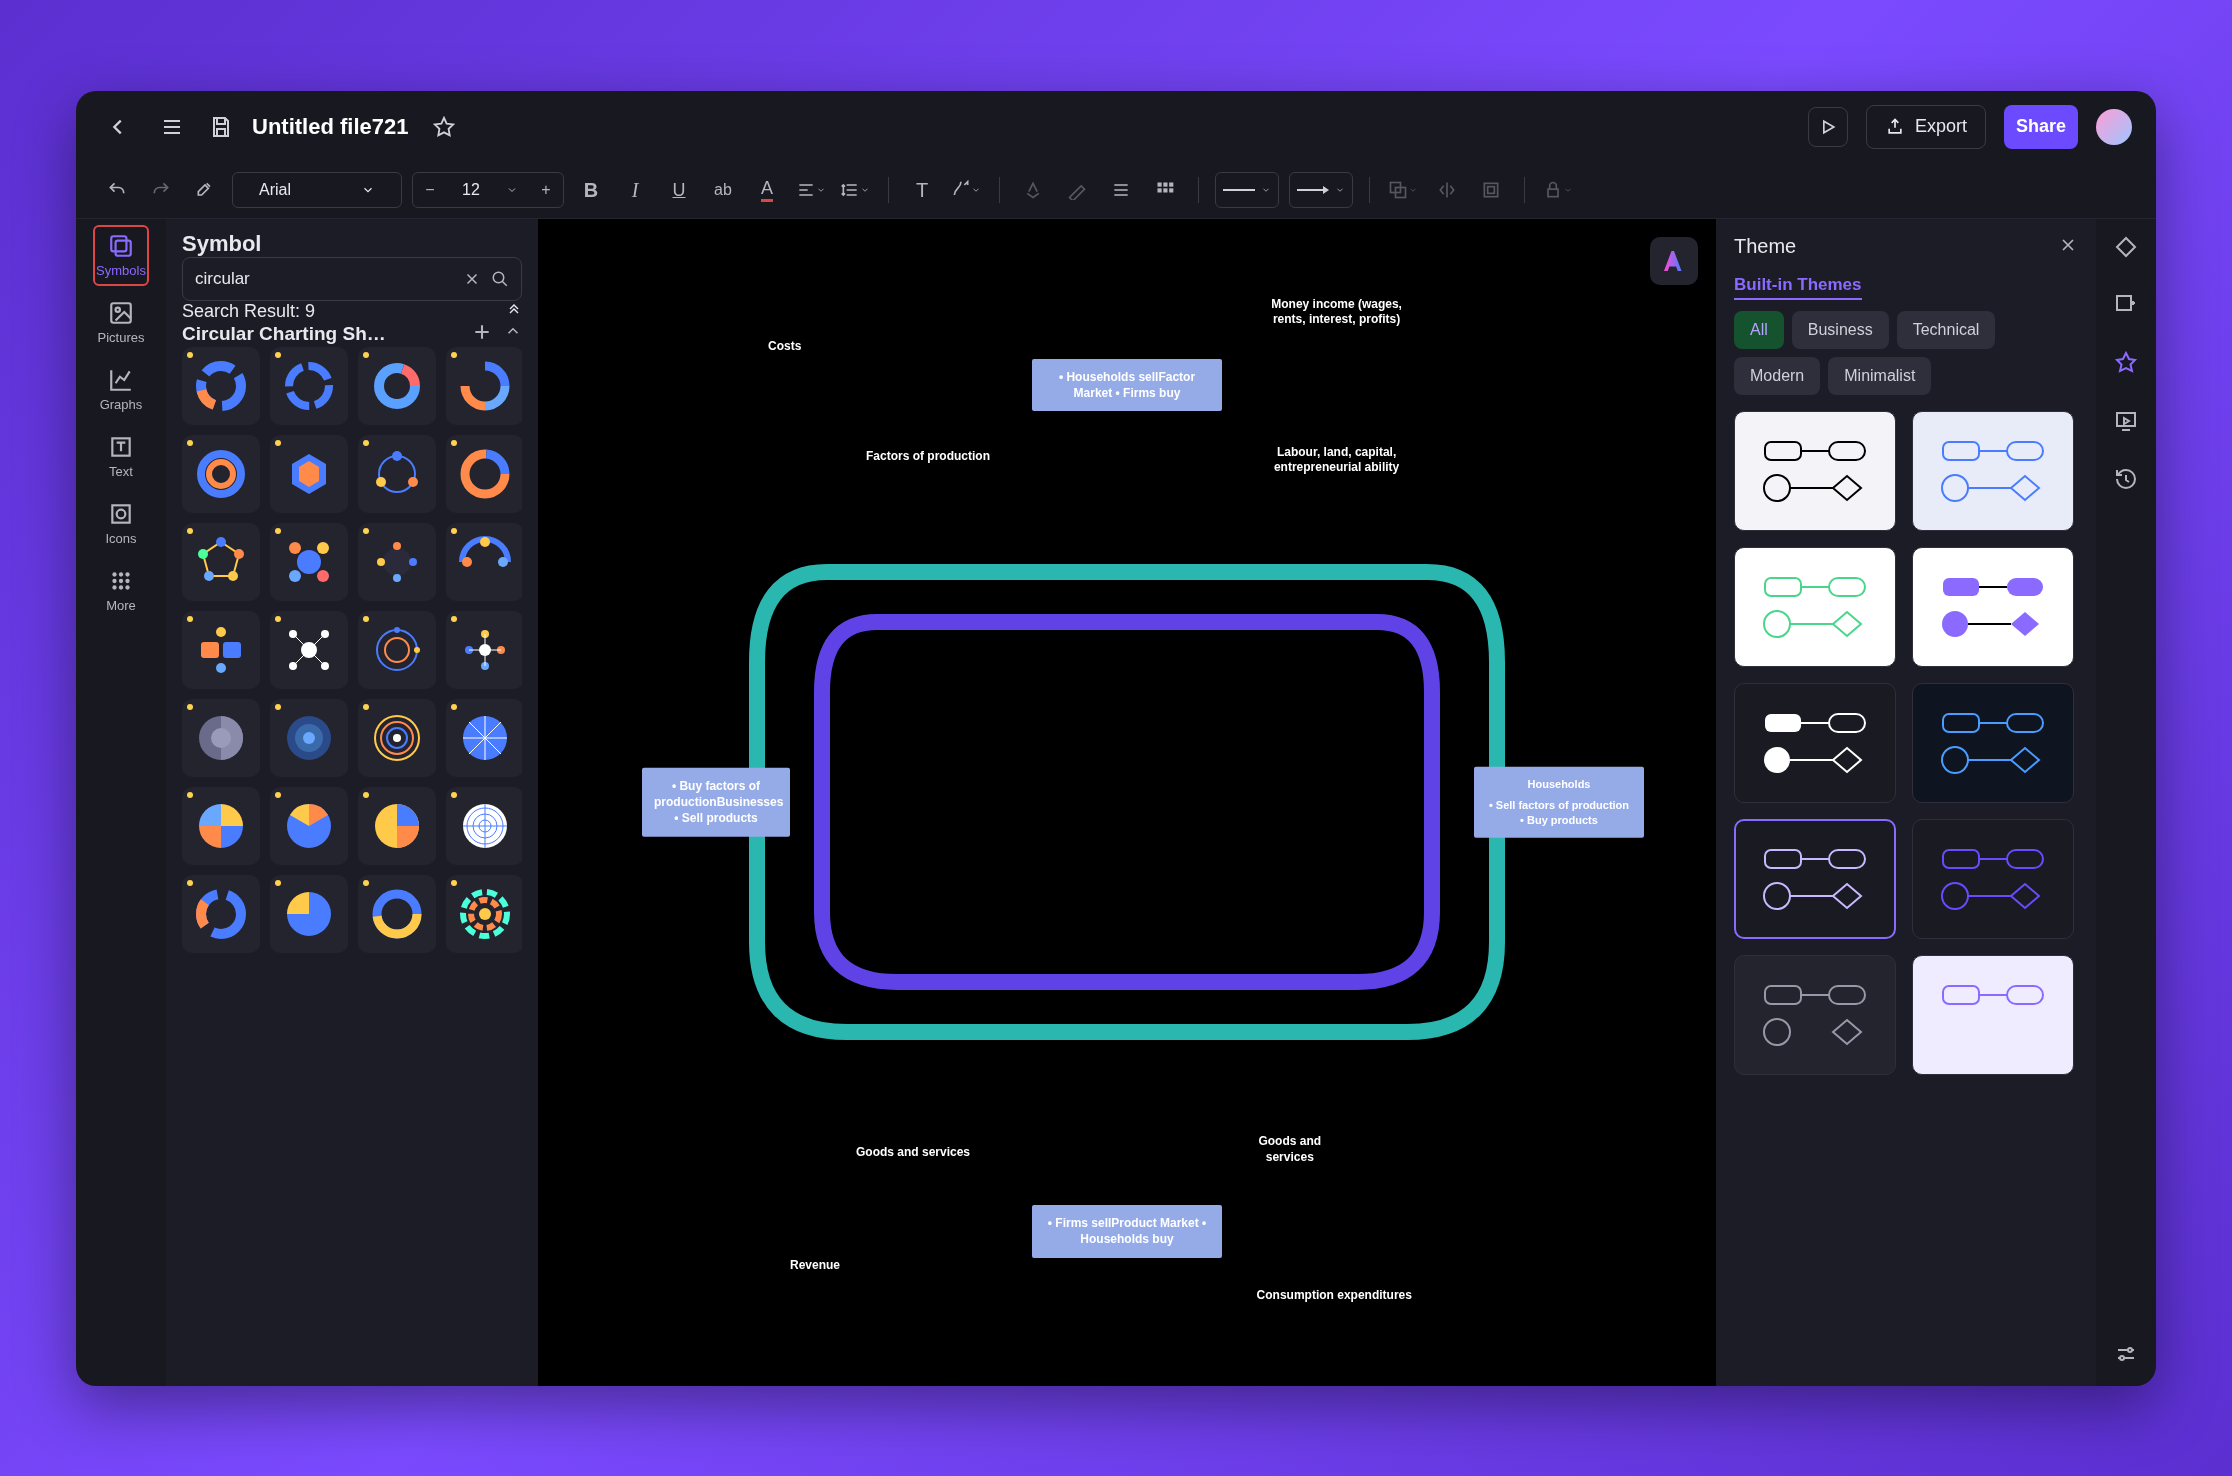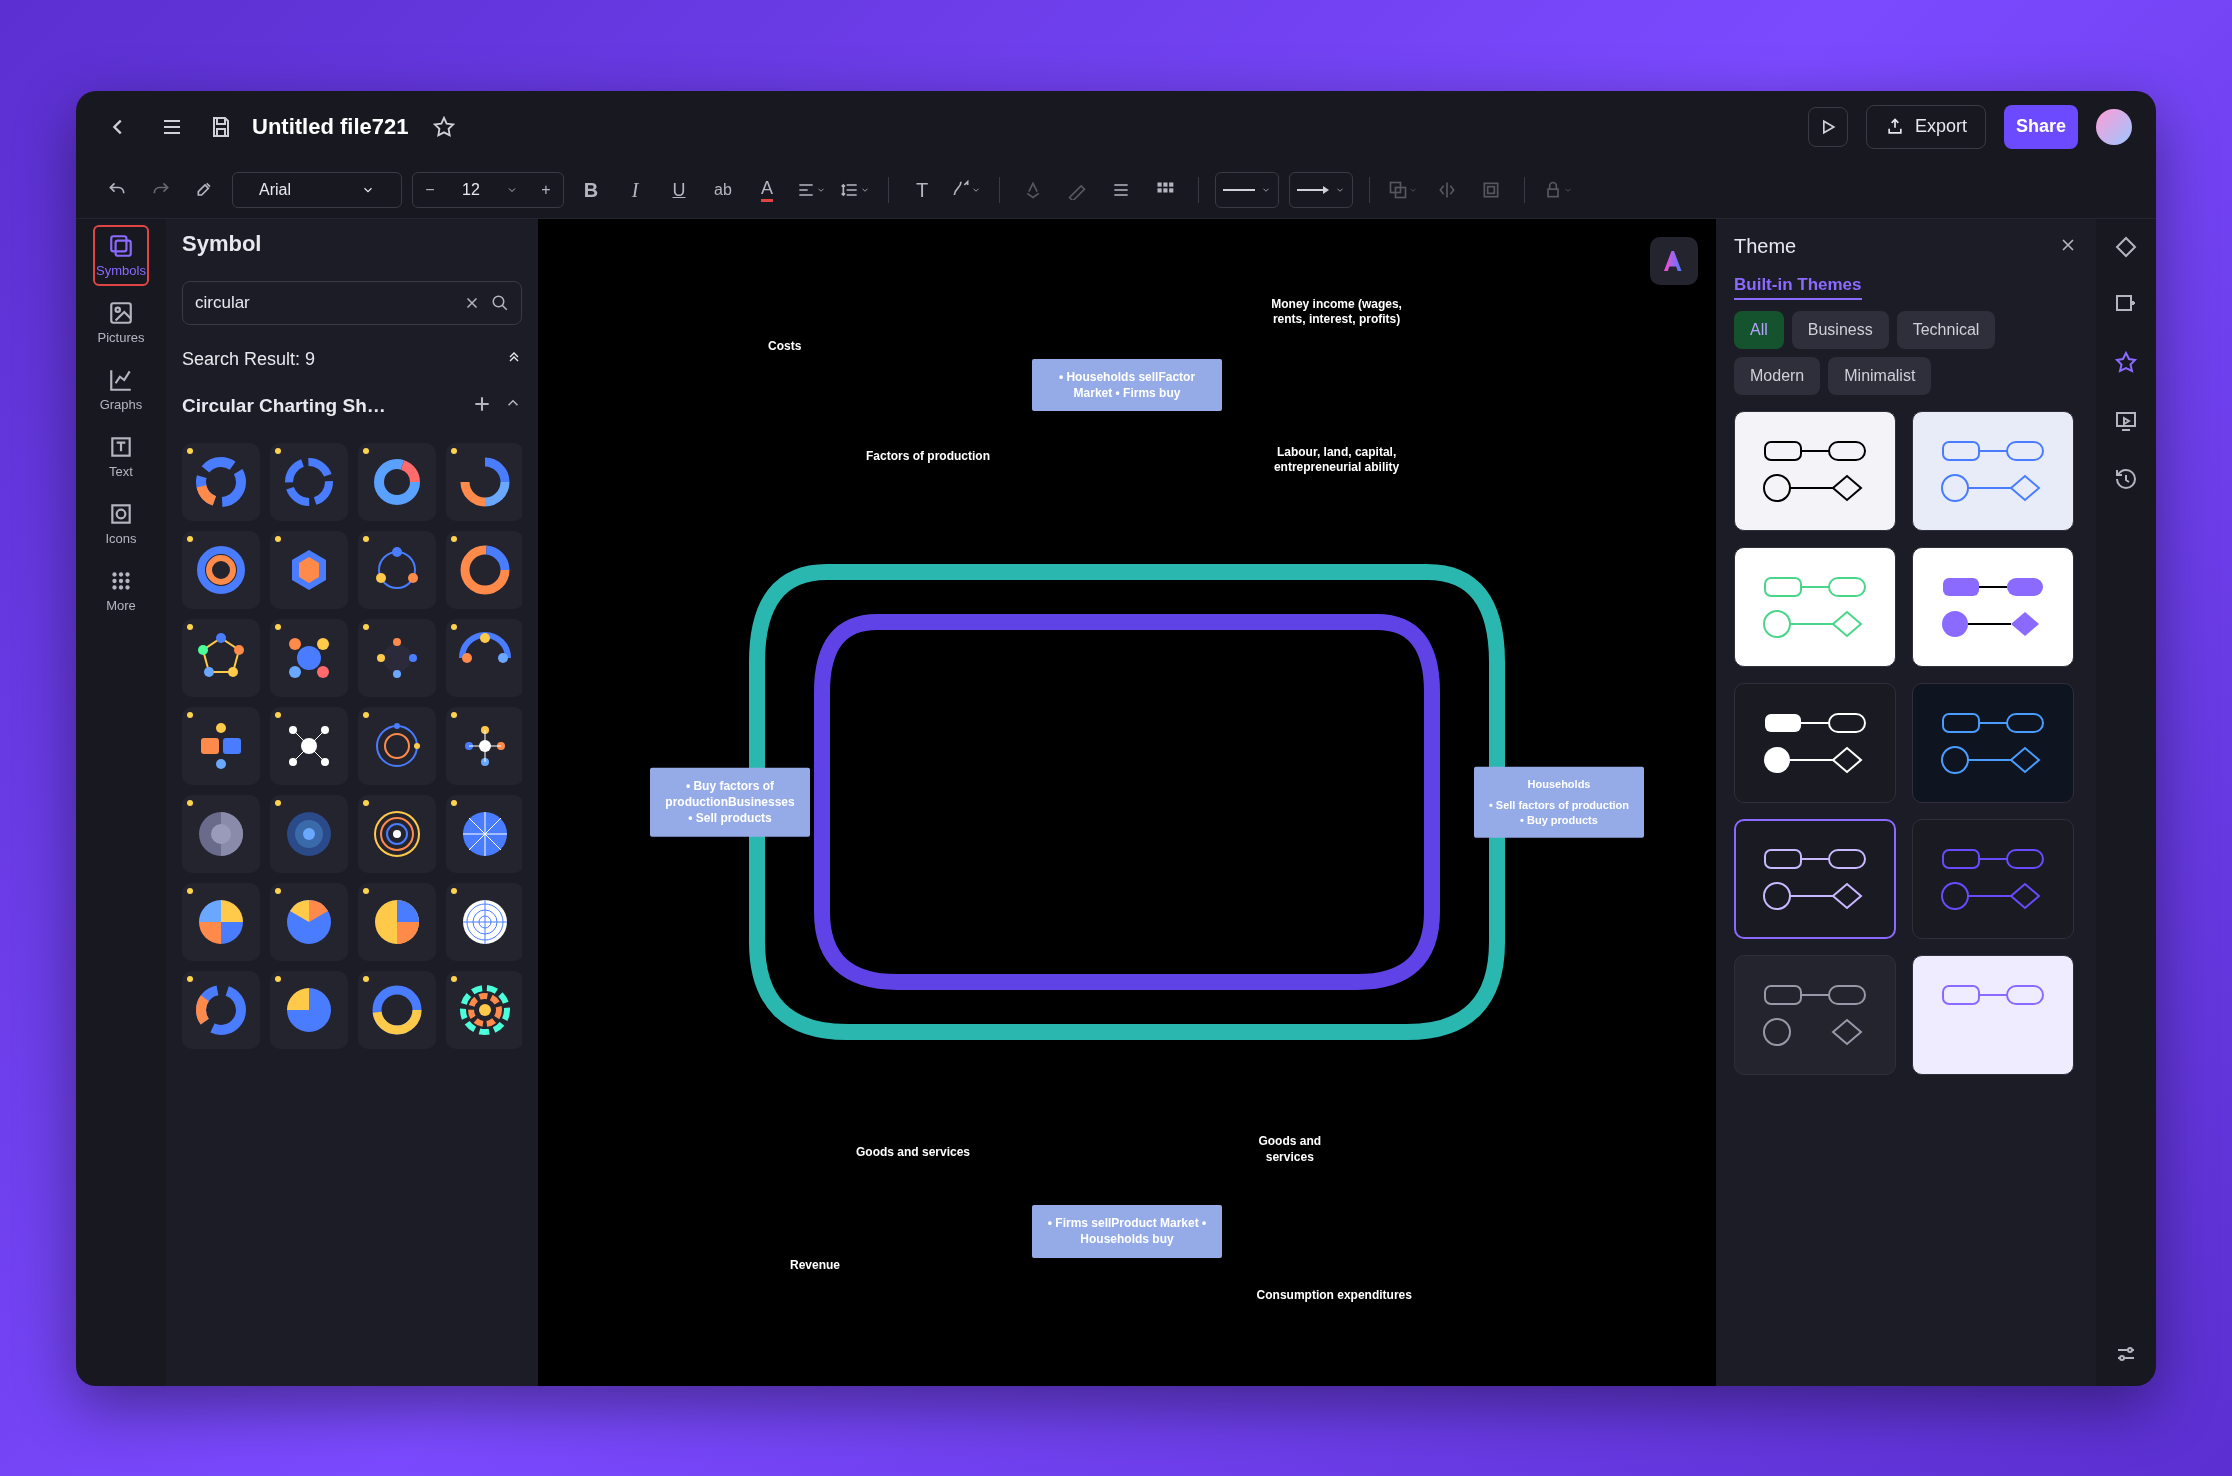--- a/index.html
+++ b/index.html
@@ -58,21 +58,21 @@
 .tb-sep { width:1px; height:26px; background:#3a3a44; margin:0 6px;}
 .tb-select { width:64px; height:36px; border:1px solid #3a3a44; border-radius:6px; display:flex;align-items:center;justify-content:center;gap:6px;cursor:pointer;}
 
 .body { flex:1; display:flex; overflow:hidden; }
 
 .left-rail { width: 90px; display:flex; flex-direction:column; align-items:center; padding-top:6px; gap:6px;}
 .rail-item { width:56px; display:flex;flex-direction:column;align-items:center; padding:8px 0; gap:4px; color:#b5b5c0; font-size:13px; cursor:pointer; border-radius:8px;}
 .rail-item.active { color:#8b6aff; border:2px solid #e04545; border-radius:6px; padding:6px 0;}
 .rail-item svg { width:26px;height:26px;}
 
-.symbol-panel { width: 372px; background:#1c1c26; display:flex;flex-direction:column; padding:12px 16px; gap:24px;}
+.symbol-panel { width: 372px; background:#1c1c26; display:flex;flex-direction:column; padding:12px 16px; gap:0;}
 .panel-title { font-size:22px; font-weight:700; color:#e8e8ee;}
 .search-box { height:44px; border:1px solid #3a3a44; border-radius:8px; display:flex;align-items:center; padding:0 12px; gap:10px;}
 .search-box input { flex:1; background:transparent; border:none; outline:none; color:#e8e8ee; font-size:17px;}
 .search-box .sbtn { color:#b5b5c0; cursor:pointer; display:flex;}
 .search-result { display:flex; justify-content:space-between; align-items:center; font-size:18px; color:#e8e8ee; font-weight:500;}
 .section-head { display:flex; align-items:center; justify-content:space-between; font-size:19px; font-weight:700; color:#e8e8ee;}
 .section-head .actions { display:flex; gap:12px; color:#b5b5c0;}
 .symbol-grid { display:grid; grid-template-columns:repeat(4,1fr); gap:10px; overflow-y:auto; padding-right:4px; }
 .symbol-grid::-webkit-scrollbar{width:8px;} .symbol-grid::-webkit-scrollbar-thumb{background:#3a3a44;border-radius:4px;}
 .sym { width:78px;height:78px; background:#24242f; border-radius:10px; display:flex;align-items:center;justify-content:center; position:relative; cursor:pointer;}
@@ -651,21 +651,21 @@
       <svg class="flow-svg" width="960" height="720" viewBox="0 0 960 720">
         <path d="M 180 130 Q 110 130 110 220 L 110 500 Q 110 590 200 590 L 760 590 Q 850 590 850 500 L 850 220 Q 850 130 780 130 L 180 130" fill="none" stroke="#2ab7b0" stroke-width="16" stroke-linecap="round"></path>
       </svg>
 
       <svg class="flow-svg" width="960" height="720" viewBox="0 0 960 720">
         <path d="M 230 180 Q 175 180 175 250 L 175 470 Q 175 540 250 540 L 710 540 Q 785 540 785 470 L 785 250 Q 785 180 730 180 L 230 180" fill="none" stroke="#6a4aff" stroke-width="16" stroke-linecap="round" opacity=".9"></path>
       </svg>
 
       <div class="flow-box" style="left:50%;top:140px;transform:translateX(-50%);width:190px"><span>• Households sellFactor Market
 • Firms buy</span></div>
-      <div class="flow-box" style="left:112px;top:50%;transform:translateY(-50%);width:160px"><span>• Buy factors of productionBusinesses
+      <div class="flow-box" style="left:104px;top:50%;transform:translateY(-50%);width:148px"><span>• Buy factors of productionBusinesses
 • Sell products</span></div>
       <div class="flow-box small" style="right:72px;top:50%;transform:translateY(-50%);width:170px">
         <div style="margin-bottom:6px">Households</div>
         <div>• Sell factors of production
 • Buy products</div>
       </div>
       <div class="flow-box" style="left:50%;bottom:128px;transform:translateX(-50%);width:190px"><span>• Firms sellProduct Market
 • Households buy</span></div>
 
       <div class="label" style="left:61%;top:78px;width:160px">Money income (wages, rents, interest, profits)</div>

